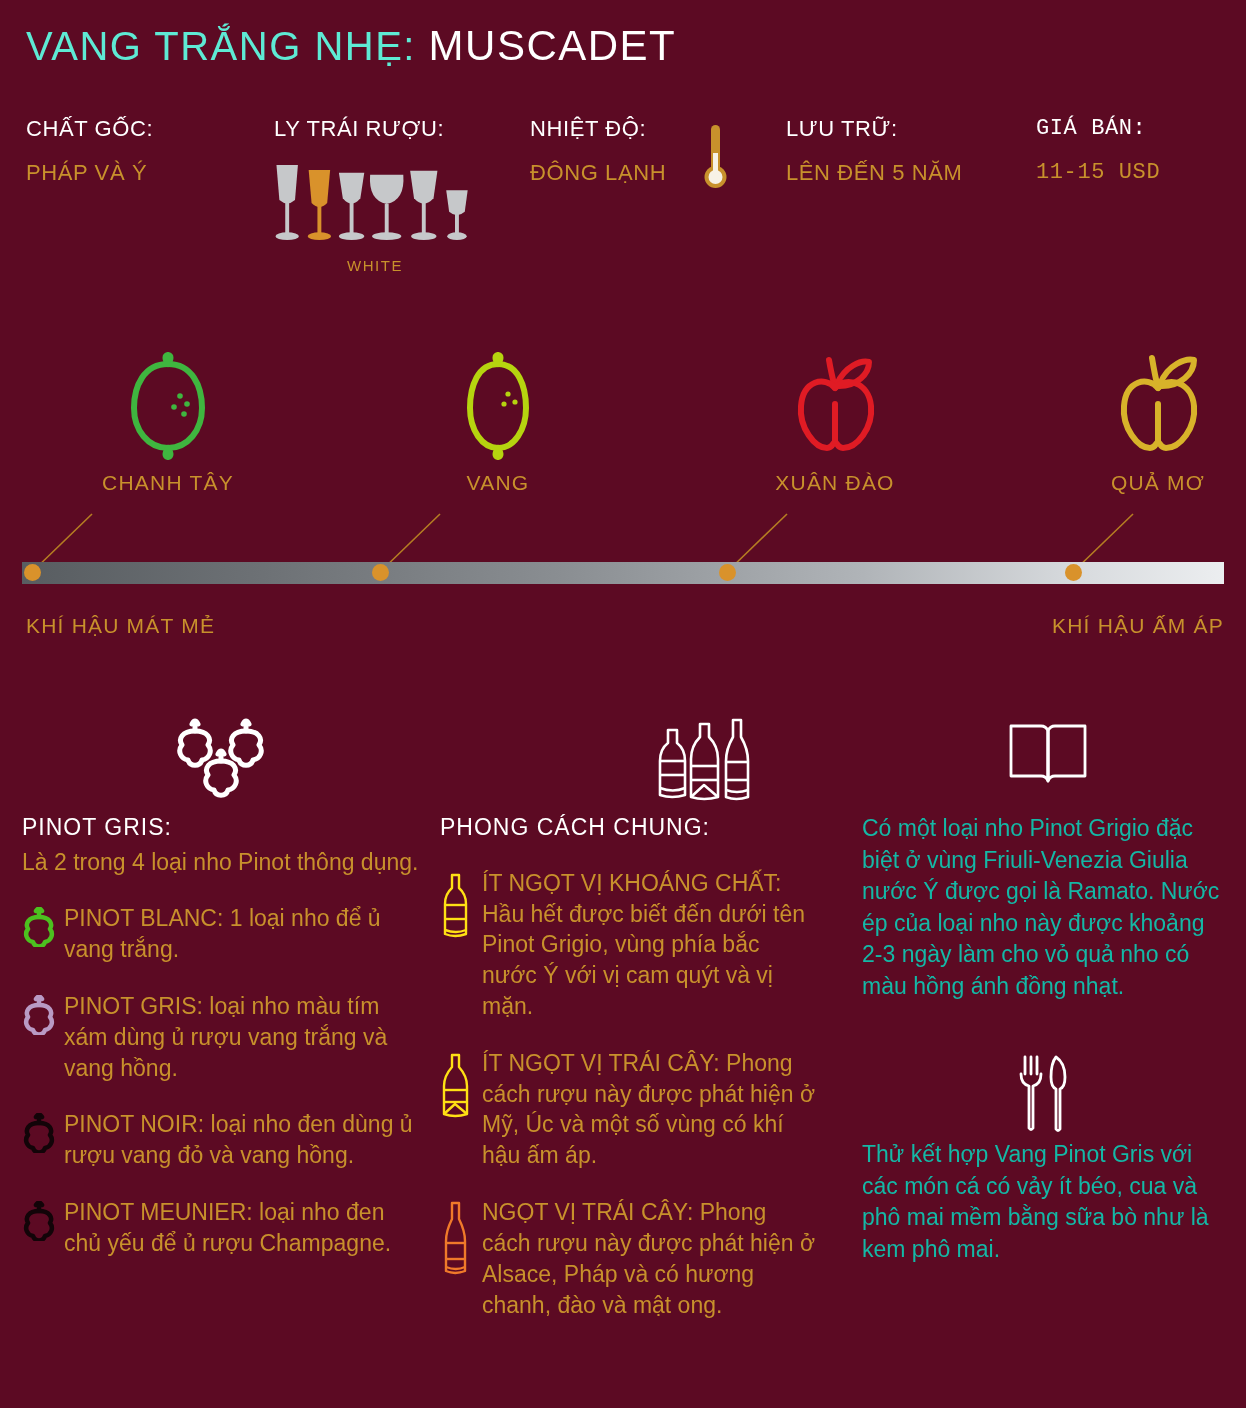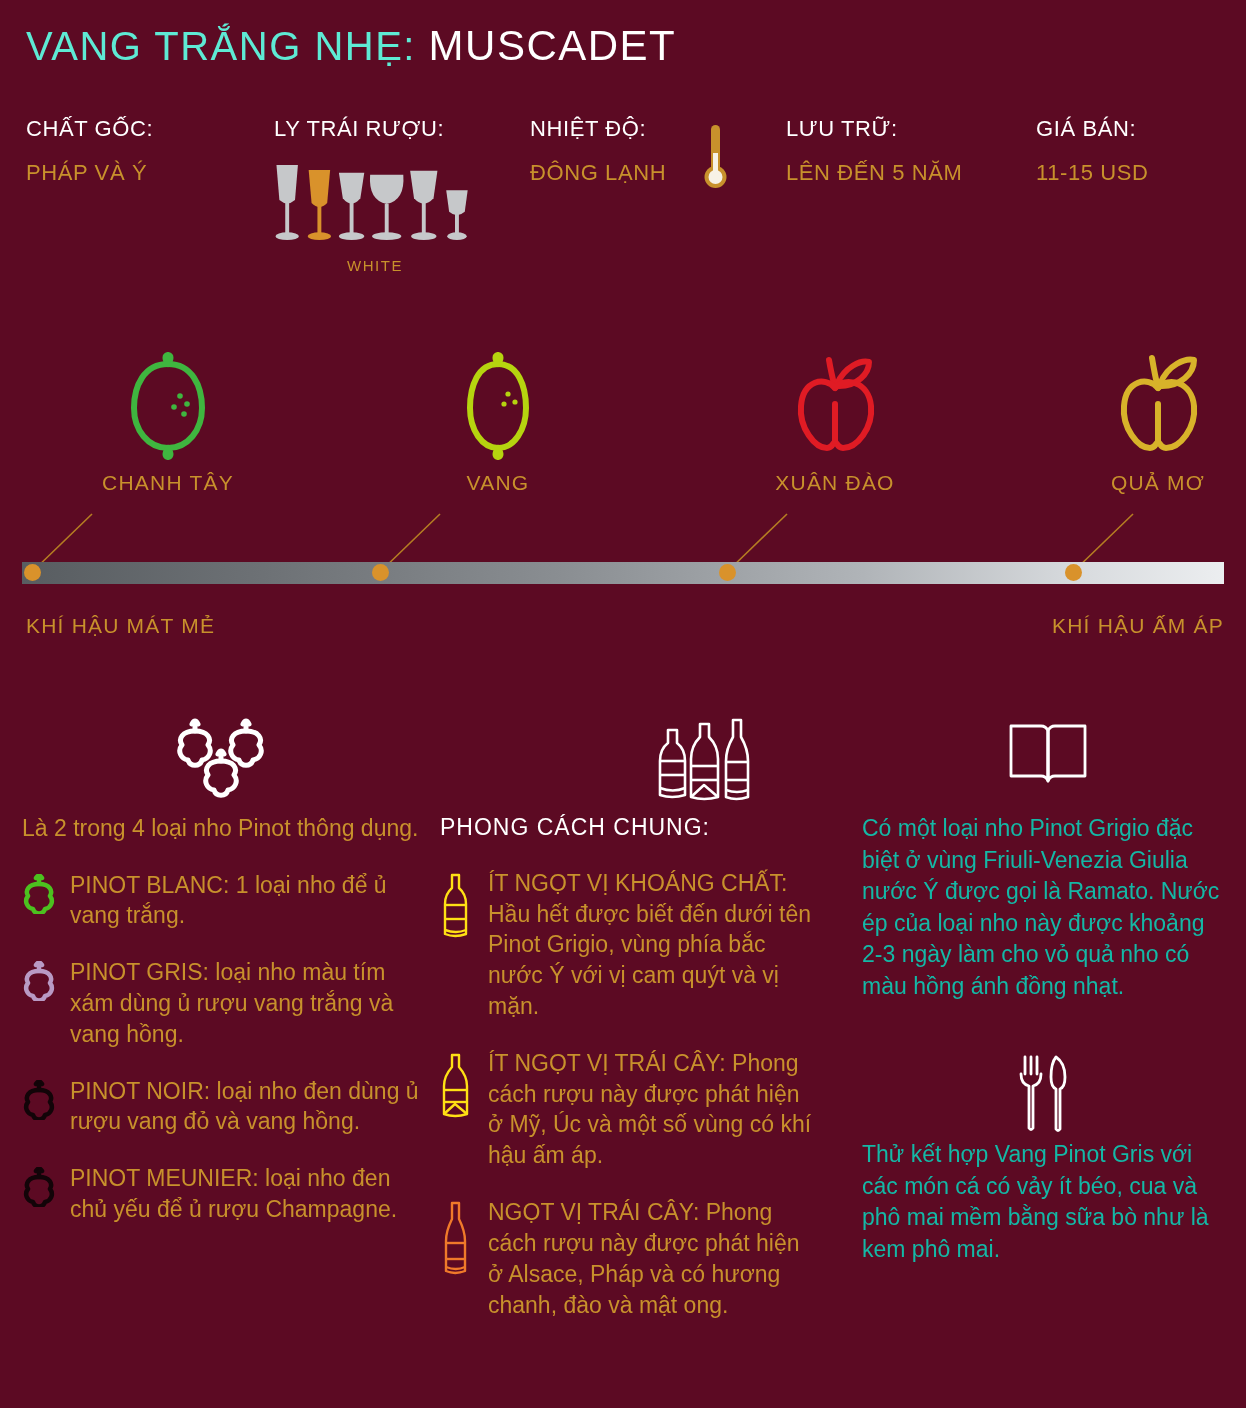--- a/index.html
+++ b/index.html
@@ -24,21 +24,21 @@
     display:block; line-height:1;
   }
   .meta .val {
     color:#c8912c; font-size:22px; letter-spacing:.6px; white-space:nowrap;
     display:block; margin-top:22px; line-height:1;
   }
   #meta-origin { left:26px; }
   #meta-glass  { left:274px; }
   #meta-temp   { left:530px; }
   #meta-store  { left:786px; }
-  #meta-price  { left:1036px; }
+  #meta-price  { left:1036px;font-family:Liberation Mono, monospace; }
 
   .temp-row { display:flex; align-items:center; gap:10px; }
 
   
   #glass-set { position:absolute; left:270px; top:165px; width:210px; height:80px; }
   #glass-white-label {
     position:absolute; left:270px; top:257px; width:210px; text-align:center;
     color:#c8912c; font-size:15px; letter-spacing:1.5px;
   }
 
@@ -77,21 +77,21 @@
   .col-topicon { height:95px; display:flex; align-items:flex-start; justify-content:center; }
   #col-left .col-topicon  { padding-left:10px; }
   #col-mid  .col-topicon  { padding-left:150px; }
   #col-right .col-topicon { padding-left:10px; }
 
   .col-head {
     color:#ffffff; font-size:23px; letter-spacing:1px; margin-bottom:5px; line-height:1.25;
   }
   .col-intro { color:#c8912c; font-size:23px; line-height:1.33; }
 
-  .bullet { display:flex; gap:8px; margin-top:26px; }
+  .bullet { display:flex; gap:2px; margin-top:26px; }
   .bullet .bicon { flex:0 0 auto; width:40px; padding-top:4px; }
   .bullet .btext { color:#c8912c; font-size:23px; line-height:1.34; }
 
   .para { color:#14b8a6; font-size:23px; line-height:1.37; }
 
   #right-icon-2 { margin-top:52px; height:85px; display:flex; align-items:flex-start; justify-content:center; }
 </style>
 </head>
 <body>
 
@@ -266,20 +266,21 @@
         <path d="M71 6 q3 -6 6 0"></path>
         <path d="M74 6 v7"></path>
         <path d="M74 13 c-13 0 -17 8 -13 14 c-5 6 -1 14 6 15 c2 7 12 7 14 0 c7 -1 11 -9 6 -15 c4 -6 0 -14 -13 -14 Z"></path>
         <path d="M46 36 q3 -6 6 0"></path>
         <path d="M49 36 v7"></path>
         <path d="M49 43 c-13 0 -17 8 -13 14 c-5 6 -1 14 6 15 c2 7 12 7 14 0 c7 -1 11 -9 6 -15 c4 -6 0 -14 -13 -14 Z"></path>
       </g>
     </svg>
   </div>
 
+  <div class="col-head">PINOT GRIS:</div>
   <div class="col-intro">Là 2 trong 4 loại nho Pinot thông dụng.</div>
 
   <div class="bullet">
     <span class="bicon">
       <svg width="34" height="40" viewBox="0 0 34 40">
         <g fill="none" stroke="#4cc11f" stroke-width="4.5" stroke-linecap="round" stroke-linejoin="round">
           <path d="M14 4 q3 -5 6 0"></path>
             <path d="M17 4 v6"></path>
           <path d="M17 10 c-11 0 -14 7 -11 12 c-4 5 -1 12 5 13 c2 6 10 6 12 0 c6 -1 9 -8 5 -13 c3 -5 0 -12 -11 -12 Z"></path>
         </g>

